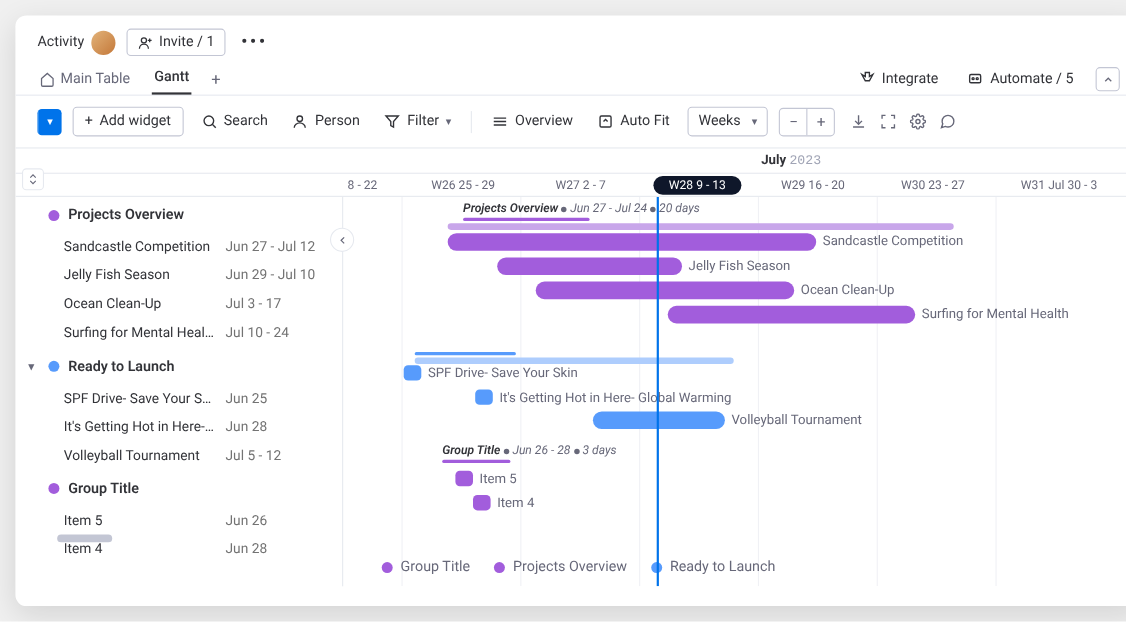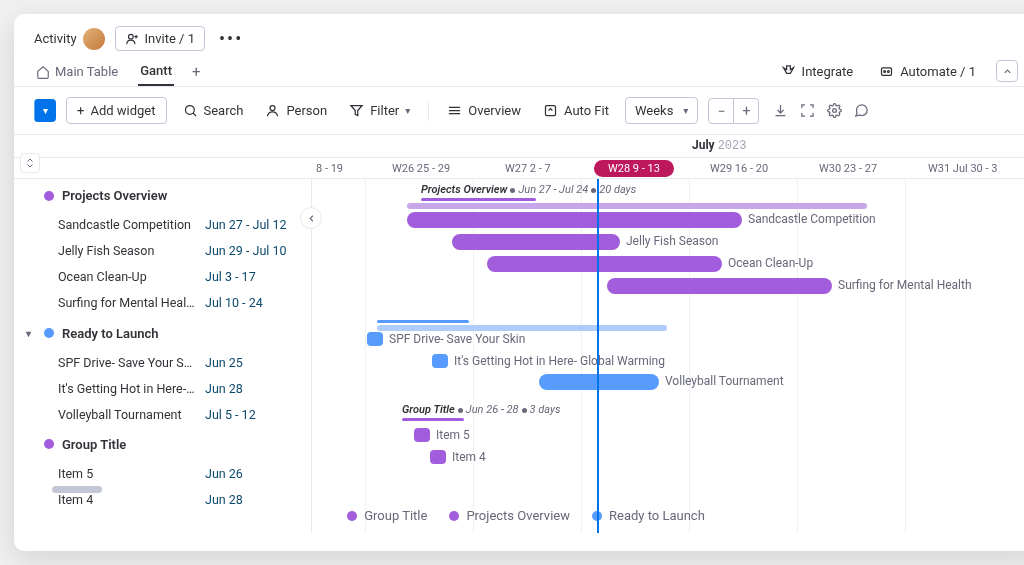--- a/index.html
+++ b/index.html
@@ -16,21 +16,21 @@
 .avatar { width: 22px; height: 22px; border-radius: 50%; background: linear-gradient(135deg,#e2b37a,#c47839); }
 .invite-btn { display: flex; align-items: center; gap: 6px; border: 1px solid #c3c6d4; border-radius: 4px; padding: 4px 9px; font-size: 13px; color: #323338; }
 .dots { font-size: 18px; letter-spacing: 2px; color: #323338; padding: 0 4px; }
 
 
 .tabs-row { display: flex; align-items: center; justify-content: space-between; padding: 6px 20px 0 20px; border-bottom: 1px solid #e6e9ef; }
 .tabs { display: flex; gap: 18px; align-items: center; font-size: 13px; color: #676879; }
 .tab { display: flex; align-items: center; gap: 5px; padding: 6px 2px; }
 .tab.active { color: #323338; border-bottom: 2px solid #323338; font-weight: 500; }
 .tab-add { color: #676879; font-size: 15px; }
-.tabs-right { display: flex; align-items: flex-start; gap: 14px; font-size: 13px; color: #323338; }
+.tabs-right { display: flex; align-items: flex-end; gap: 14px; font-size: 13px; color: #323338; }
 .auto-pill { border: 1px solid #c3c6d4; border-radius: 4px; width: 22px; height: 22px; display: flex; align-items: center; justify-content: center; }
 
 
 .toolbar { display: flex; align-items: center; gap: 10px; padding: 10px 20px; border-bottom: 1px solid #e6e9ef; }
 .btn-primary { background: #0073ea; color: #fff; border-radius: 4px; display: flex; align-items: stretch; font-size: 13px; overflow: hidden; }
 .btn-primary .lbl { padding: 6px 10px; }
 .btn-primary .caret { padding: 6px 8px; border-left: 1px solid rgba(255,255,255,0.35); font-size: 10px; display: flex; align-items: center; }
 .btn-out { border: 1px solid #c3c6d4; border-radius: 4px; padding: 5px 10px; display: flex; align-items: center; gap: 6px; font-size: 13px; color: #323338; }
 .btn-ghost { display: flex; align-items: center; gap: 6px; font-size: 13px; color: #323338; padding: 4px 6px; }
 .toolbar-sep { width: 1px; height: 20px; background: #e6e9ef; margin: 0 2px; }
@@ -39,31 +39,31 @@
 .zoom-grp span { padding: 4px 8px; color: #676879; font-size: 14px; }
 .zoom-grp span:first-child { border-right: 1px solid #c3c6d4; }
 .tool-icons { display: flex; gap: 12px; color: #676879; align-items: center; margin-left: 4px; }
 
 
 .gantt-area { position: relative; height: 398px; }
 .month-lbl { position: absolute; top: 3px; font-size: 12px; color: #323338; }
 .month-lbl .yr { color: #a0a4b5; font-family: Liberation Mono, monospace; }
 .week-row { position: absolute; left:0; right:0; top:22px; height:22px; border-top:1px solid #e6e9ef; border-bottom:1px solid #e6e9ef; font-size: 11px; color: #676879; }
 .wk { position: absolute; top: 4px; }
-.wk-current { background: #be185d; color: #fff; border-radius: 10px; padding: 2px 14px; top: 2px; }
+.wk-current { background: #0f172a; color: #fff; border-radius: 10px; padding: 2px 14px; top: 2px; }
 .collapse-toggle { position: absolute; left: 6px; top: 18px; width: 20px; height: 20px; border: 1px solid #e6e9ef; border-radius: 4px; display: flex; align-items: center; justify-content: center; color: #676879; background: #fff; }
 .side-collapse { position: absolute; right: -11px; top: 28px; width: 22px; height: 22px; border: 1px solid #e6e9ef; border-radius: 50%; display: flex; align-items: center; justify-content: center; color: #676879; background: #fff; z-index: 5; }
 
 .side { position: absolute; left: 0; top: 44px; bottom: 0; width: 298px; border-right: 1px solid #e6e9ef; }
 .grp-hdr { display: flex; align-items: center; gap: 8px; padding: 9px 12px 9px 30px; font-size: 13px; font-weight: 600; color: #323338; }
 .grp-hdr .dot { width: 10px; height: 10px; border-radius: 50%; }
 .grp-hdr .chev { position: absolute; left: 12px; color: #676879; font-size: 10px; }
 .row { display: flex; padding: 4px 12px 4px 44px; font-size: 12.5px; color: #323338; line-height: 1.45; }
 .row .nm { flex: 1; white-space: nowrap; overflow: hidden; text-overflow: ellipsis; padding-right: 8px; }
-.row .dt { width: 94px; color: #0c4a6e; }
+.row .dt { width: 94px; color: #737373; }
 
 .chart { position: absolute; left: 298px; right: 0; top: 44px; bottom: 0; overflow: hidden; }
 .grid-line { position: absolute; top: -44px; bottom: 0; width: 1px; background: #f0f1f5; }
 .today-line { position: absolute; top: -22px; bottom: 0; width: 2px; background: #0073ea; z-index: 3; }
 
 .g-summary { position: absolute; height: 15px; font-size: 11px; color: #323338; white-space: nowrap; font-style: italic; }
 .g-summary .t { font-weight: 600; }
 .g-summary .sub { color: #676879; }
 .g-underline { position: absolute; height: 3px; border-radius: 2px; }
 .g-thinbar { position: absolute; height: 6px; border-radius: 3px; }
@@ -139,21 +139,21 @@
         <span>Integrate</span>
       </div>
       <div class="btn-ghost">
         <span class="ic">
           <svg width="15" height="15" viewBox="0 0 24 24" fill="none" stroke="#323338" stroke-width="2">
               <rect x="4" y="6" width="16" height="12" rx="2"></rect>
               <circle cx="9" cy="12" r="1.5"></circle>
               <circle cx="15" cy="12" r="1.5"></circle>
             </svg>
         </span>
-        <span>Automate / 1</span>
+        <span>Automate / 5</span>
       </div>
       <div class="auto-pill">
         <svg width="11" height="11" viewBox="0 0 24 24" fill="none" stroke="#676879" stroke-width="2.5">
             <polyline points="6 15 12 9 18 15"></polyline>
           </svg>
       </div>
     </div>
   </div>
 
   <div class="toolbar">
@@ -249,21 +249,21 @@
     </div>
   </div>
 
   <div class="gantt-area">
 
     <div class="month-lbl" style="left:678px">
       <b>July</b> <span class="yr">2023</span>
     </div>
 
     <div class="week-row">
-      <span class="wk" style="left:302px">8 - 19</span>
+      <span class="wk" style="left:302px">8 - 22</span>
       <span class="wk" style="left:378px">W26 25 - 29</span>
       <span class="wk" style="left:491px">W27 2 - 7</span>
       <span class="wk wk-current" style="left:580px">W28 9 - 13</span>
       <span class="wk" style="left:696px">W29 16 - 20</span>
       <span class="wk" style="left:805px">W30 23 - 27</span>
       <span class="wk" style="left:914px">W31 Jul 30 - 3</span>
     </div>
 
     <div class="collapse-toggle">
       <svg width="12" height="12" viewBox="0 0 24 24" fill="none" stroke="#676879" stroke-width="2">

